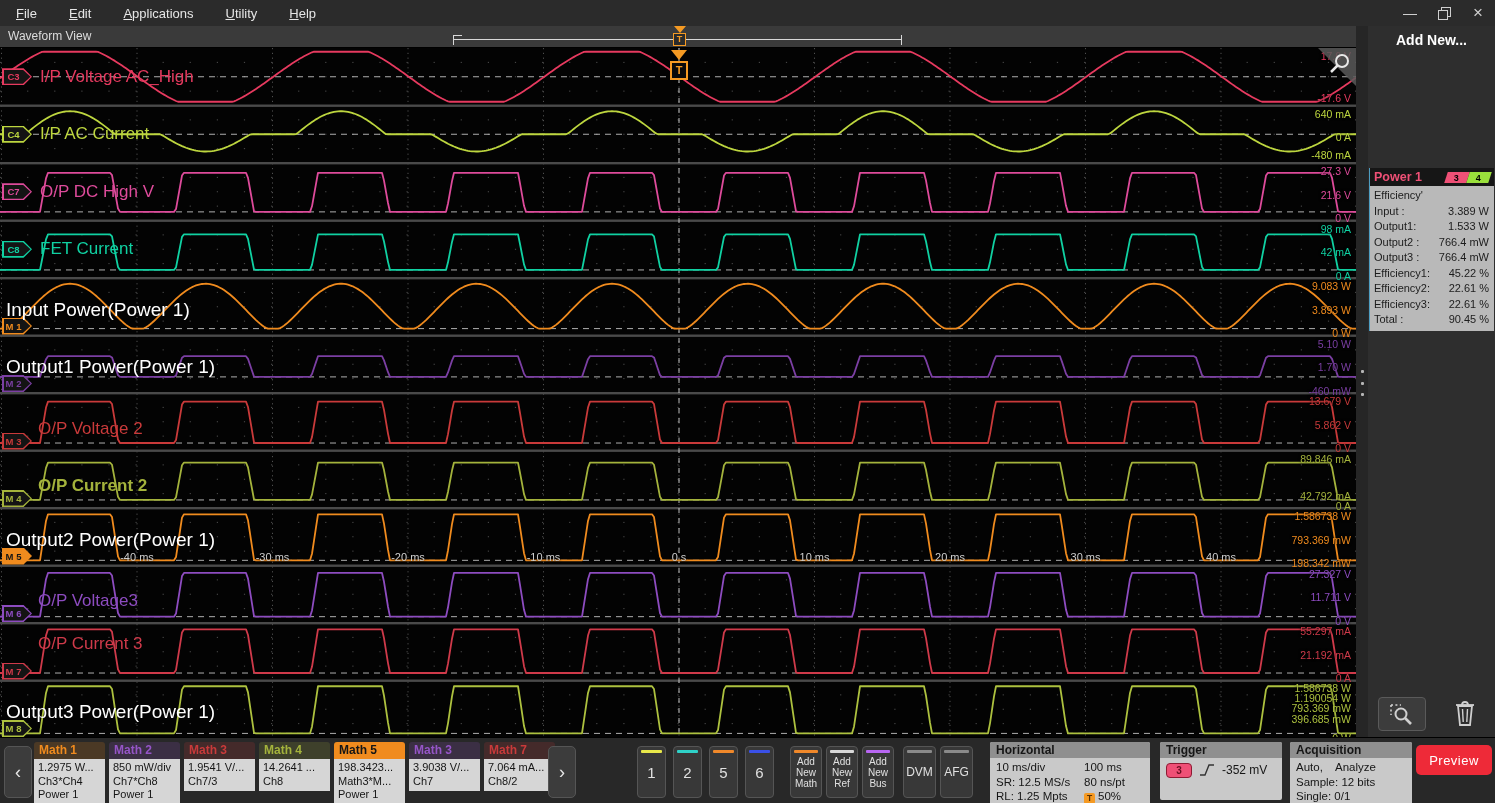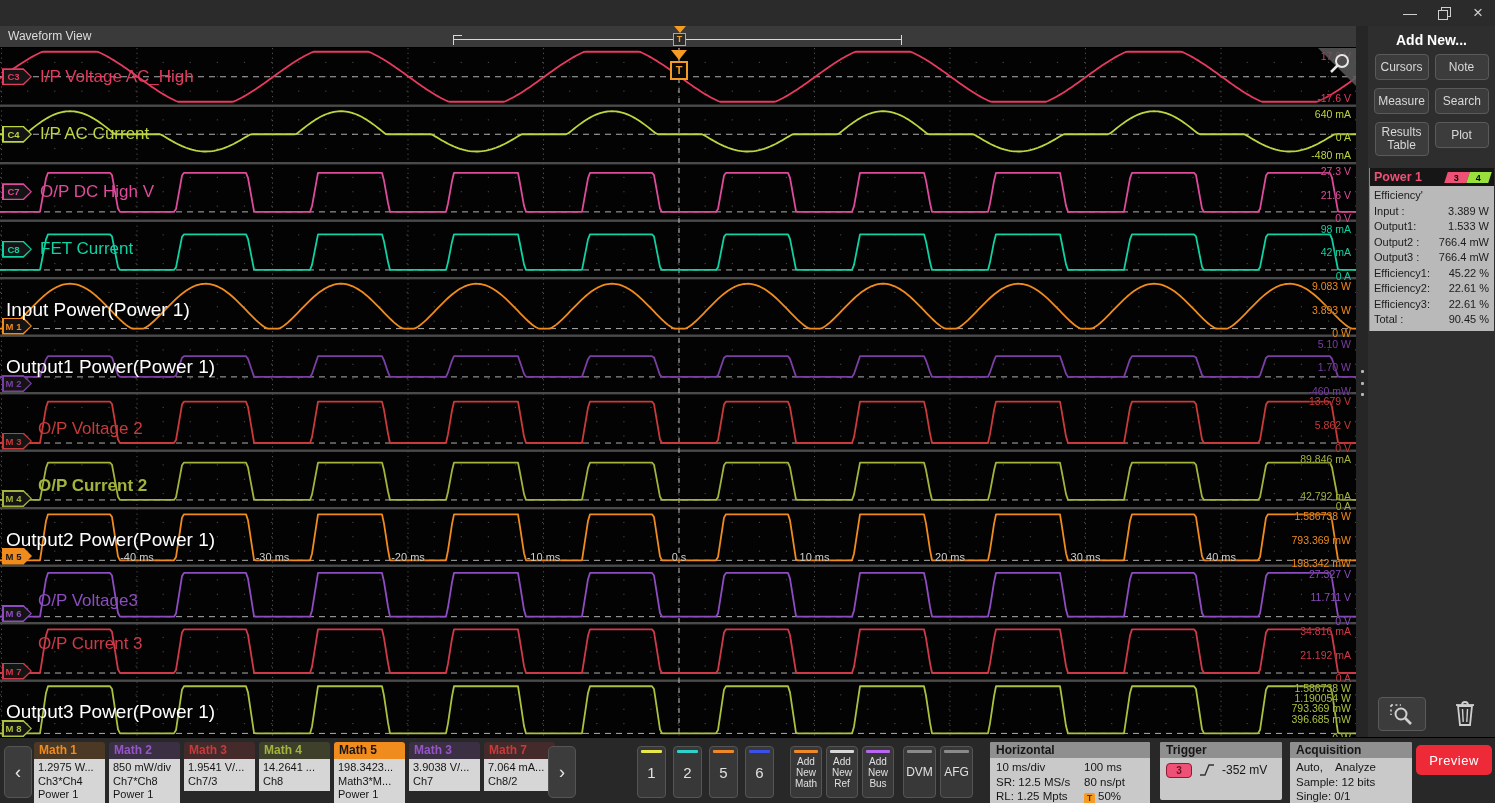--- a/index.html
+++ b/index.html
@@ -90,20 +90,27 @@
   #trig-src{width:24px;height:13px;background:#ef5076;border:1px solid #8d1b33;border-radius:4px;color:#6b0e22;font-size:10px;font-weight:bold;text-align:center;line-height:13px;}
   #preview-btn{position:absolute;left:1416px;top:7px;width:76px;height:30px;background:#ee2a38;border-radius:5px;color:#fff;font-size:13px;display:flex;align-items:center;justify-content:center;letter-spacing:0.5px;}
   .t50-icon{display:inline-block;width:11px;height:11px;background:#f59a23;border-radius:2px;color:#5a3000;font-size:8.5px;font-weight:bold;text-align:center;line-height:11px;margin-right:3px;vertical-align:-1px;}
 </style>
 </head>
 <body>
 
 <div id="app">
 
   <header id="menubar">
+    <nav id="menus">
+        <span class="menu-item"><u>F</u>ile</span>
+        <span class="menu-item"><u>E</u>dit</span>
+        <span class="menu-item"><u>A</u>pplications</span>
+        <span class="menu-item"><u>U</u>tility</span>
+        <span class="menu-item"><u>H</u>elp</span>
+      </nav>
     <div id="win-controls">
       <span class="winbtn">—</span>
       <span class="winbtn">
         <svg width="13" height="13" viewBox="0 0 13 13">
             <rect x="3.5" y="0.5" width="9" height="9" fill="none" stroke="#cfcfcf"></rect>
             <rect x="0.5" y="3.5" width="9" height="9" fill="#2b2b2b" stroke="#cfcfcf"></rect>
           </svg>
       </span>
       <span class="winbtn" style="font-size:17px;">×</span>
     </div>
@@ -322,21 +329,21 @@
               <span class="rv" style="top: 25.875px; color: rgb(141, 76, 192);">11.711 V</span>
               <span class="rv" style="top: 49.45px; color: rgb(141, 76, 192);">0 V</span>
             </div>
             <div class="slice" data-idx="10" style="top: 575px; height: 57.5px;">
               <div class="badge badge-abs">
                 <div class="shape" style="background: rgb(207, 58, 74);"></div>
                 <div class="inner"></div>
                 <div class="txt" style="color: rgb(207, 58, 74);">M 7</div>
               </div>
               <div class="wf-label abs" style="color: rgb(207, 58, 74);">O/P Current 3</div>
-              <span class="rv" style="top: 2.3px; color: rgb(207, 58, 74);">34.816 mA</span>
+              <span class="rv" style="top: 2.3px; color: rgb(207, 58, 74);">55.297 mA</span>
               <span class="rv" style="top: 25.875px; color: rgb(207, 58, 74);">21.192 mA</span>
               <span class="rv" style="top: 49.45px; color: rgb(207, 58, 74);">0 A</span>
             </div>
             <div class="slice" data-idx="11" style="top: 632.5px; height: 57.5px;">
               <div class="badge badge-abs">
                 <div class="shape" style="background: rgb(173, 193, 63);"></div>
                 <div class="inner"></div>
                 <div class="txt" style="color: rgb(173, 193, 63);">M 8</div>
               </div>
               <div class="title-big">Output3 Power(Power 1)</div>
@@ -371,28 +378,20 @@
     <div id="gutter">
       <div id="drag-handle">
           <i></i>
           <i></i>
           <i></i>
         </div>
     </div>
 
     <aside id="right-panel">
       <div id="addnew-title">Add New...</div>
-      <div id="addnew-grid">
-          <div class="panel-btn">Cursors</div>
-          <div class="panel-btn">Note</div>
-          <div class="panel-btn">Measure</div>
-          <div class="panel-btn">Search</div>
-          <div class="panel-btn tall">Results<br>Table</div>
-          <div class="panel-btn">Plot</div>
-        </div>
       <div id="power-card">
         <div id="power-head">
           <span id="power-title">Power 1</span>
           <span id="power-badges">
               <div class="src-badge" style="background: rgb(239, 80, 118);">
                 <span>3</span>
               </div>
               <div class="src-badge" style="background: rgb(154, 224, 60);">
                 <span>4</span>
               </div>

